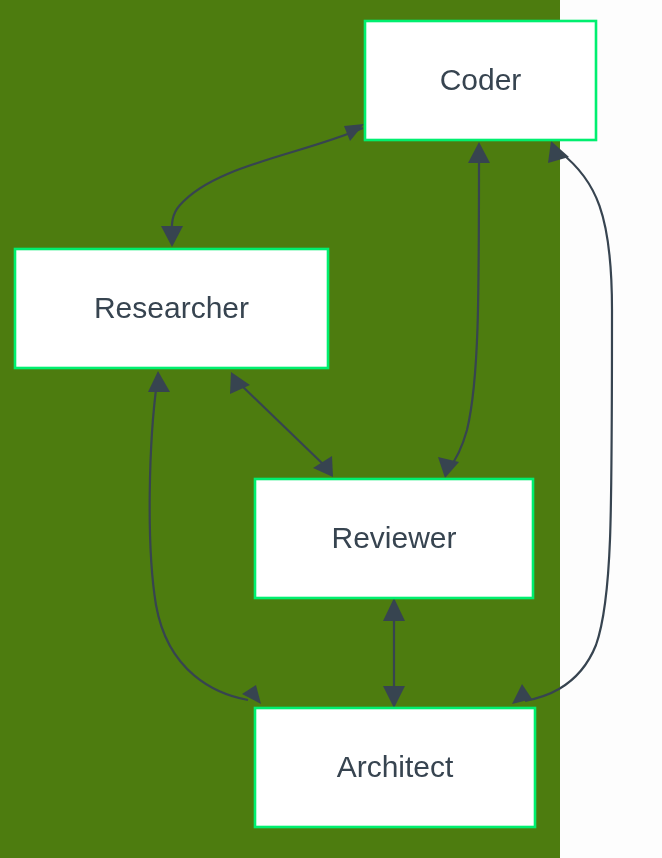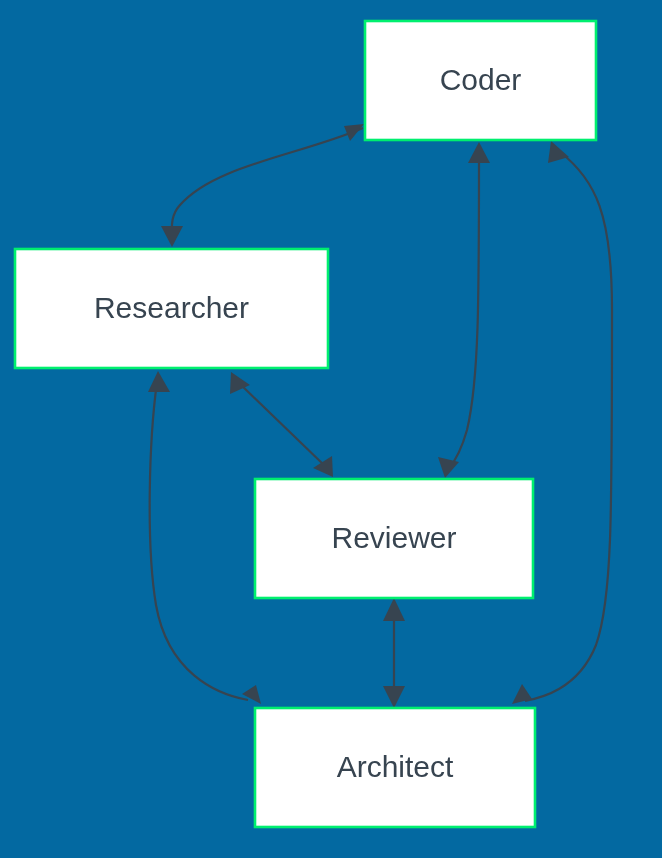--- a/index.html
+++ b/index.html
@@ -9,23 +9,23 @@
   }
   body {
     width: 662px;
     height: 858px;
     background: #fdfdfd;
     font-family: "Liberation Sans", sans-serif;
     overflow: hidden;
   }
   #diagram-root {
     position: relative;
-    width: 662px;
+    width: 560px;
     height: 858px;
-    background: #0369a1;
+    background: #4d7c0f;
   }
   #graph-svg {
     position: absolute;
     top: 0;
     left: 0;
     width: 662px;
     height: 858px;
     display: block;
   }
   .node-box {

